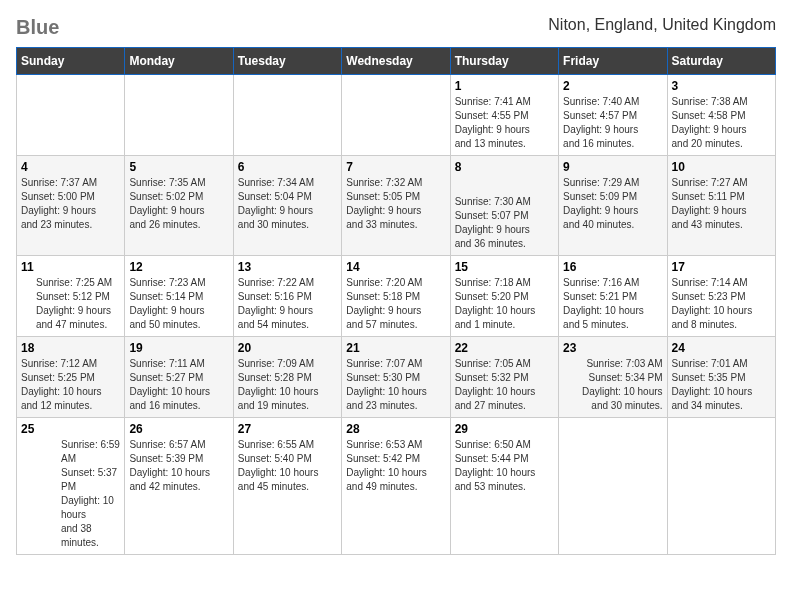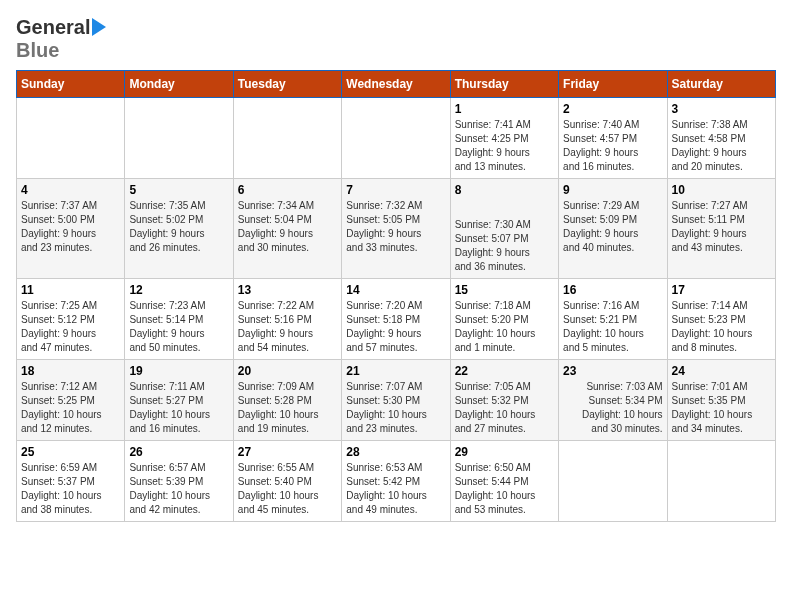--- a/index.html
+++ b/index.html
@@ -32,21 +32,21 @@
       font-size: 16px;
       font-weight: normal;
       color: #333;
     }
     table {
       width: 100%;
       border-collapse: collapse;
       font-size: 11px;
     }
     thead tr th {
-      background-color: #c2410c;
+      background-color: #404040;
       color: #fff;
       padding: 6px 4px;
       text-align: left;
       font-size: 12px;
       font-weight: bold;
       border: 1px solid #1565c0;
     }
     tbody tr td {
       border: 1px solid #ccc;
       padding: 4px;
@@ -98,27 +98,24 @@
       vertical-align: middle;
       position: relative;
       top: -1px;
     }
   </style>
 </head>
 <body>
 
 <div class="header">
   <div class="logo-img">
-    <div class="logo-line">
-      <span class="general-text">General</span>
-      <span class="arrow-icon"></span>
-    </div>
     <span class="blue-text">Blue</span>
   </div>
   <div class="title-block">
+    <h2>Niton, England, United Kingdom</h2>
   </div>
 </div>
 
 <table>
   <thead>
     <tr id="header-row">
     <th>Sunday</th>
         <th>Monday</th>
         <th>Tuesday</th>
         <th>Wednesday</th>
@@ -129,21 +126,21 @@
   </thead>
   <tbody id="calendar-body">
   <tr>
         <td class="empty-cell"></td>
         <td class="empty-cell"></td>
         <td class="empty-cell"></td>
         <td class="empty-cell"></td>
         <td>
           <span class="day-num">1</span>
           <div class="day-info" style="white-space: pre-line;">Sunrise: 7:41 AM
-Sunset: 4:25 PM
+Sunset: 4:55 PM
 Daylight: 9 hours
 and 13 minutes.</div>
         </td>
         <td>
           <span class="day-num">2</span>
           <div class="day-info" style="white-space: pre-line;">Sunrise: 7:40 AM
 Sunset: 4:57 PM
 Daylight: 9 hours
 and 16 minutes.</div>
         </td>
@@ -202,21 +199,21 @@
           <span class="day-num">10</span>
           <div class="day-info" style="white-space: pre-line;">Sunrise: 7:27 AM
 Sunset: 5:11 PM
 Daylight: 9 hours
 and 43 minutes.</div>
         </td>
       </tr>
       <tr>
         <td>
           <span class="day-num">11</span>
-          <div class="day-info" style="white-space: pre-line;">Sunrise: 7:25 AM
+          <div class="day-info" style="white-space: pre-line; margin-left: 15px;">Sunrise: 7:25 AM
 Sunset: 5:12 PM
 Daylight: 9 hours
 and 47 minutes.</div>
         </td>
         <td>
           <span class="day-num">12</span>
           <div class="day-info" style="white-space: pre-line;">Sunrise: 7:23 AM
 Sunset: 5:14 PM
 Daylight: 9 hours
 and 50 minutes.</div>
@@ -304,21 +301,21 @@
           <span class="day-num">24</span>
           <div class="day-info" style="white-space: pre-line;">Sunrise: 7:01 AM
 Sunset: 5:35 PM
 Daylight: 10 hours
 and 34 minutes.</div>
         </td>
       </tr>
       <tr>
         <td>
           <span class="day-num">25</span>
-          <div class="day-info" style="white-space: pre-line;">Sunrise: 6:59 AM
+          <div class="day-info" style="white-space: pre-line; margin-left: 40px;">Sunrise: 6:59 AM
 Sunset: 5:37 PM
 Daylight: 10 hours
 and 38 minutes.</div>
         </td>
         <td>
           <span class="day-num">26</span>
           <div class="day-info" style="white-space: pre-line;">Sunrise: 6:57 AM
 Sunset: 5:39 PM
 Daylight: 10 hours
 and 42 minutes.</div>

